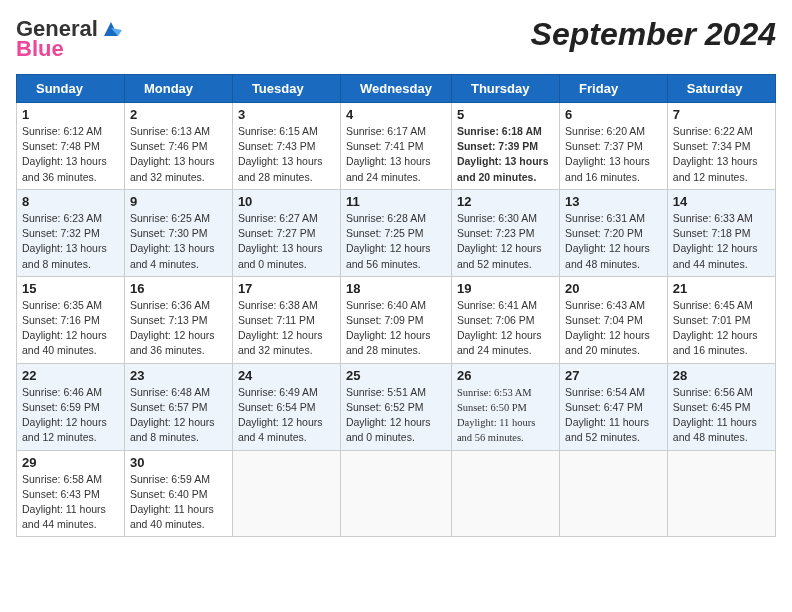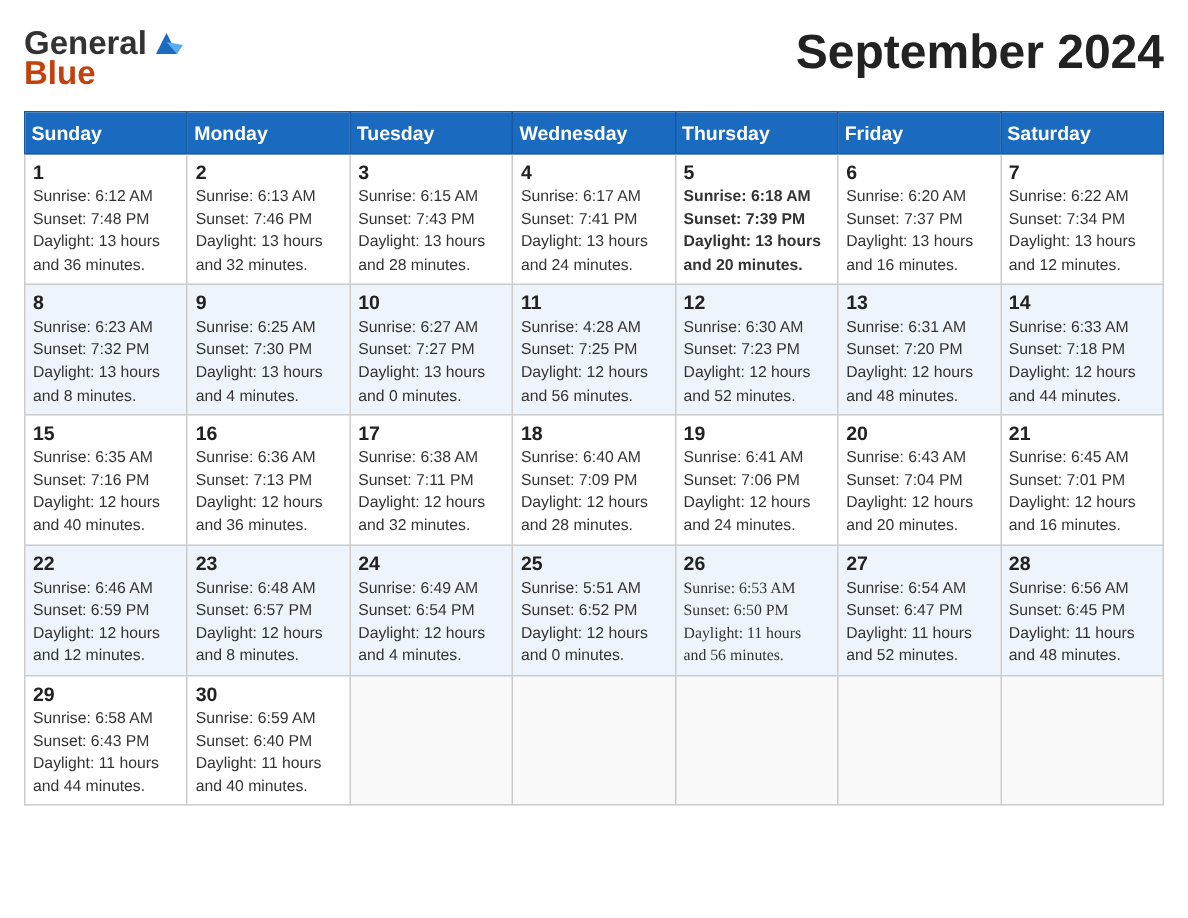--- a/index.html
+++ b/index.html
@@ -16,41 +16,42 @@
       align-items: flex-start;
       margin-bottom: 12px;
     }
     .logo {
       display: flex;
       flex-direction: column;
       align-items: flex-start;
     }
     .title-block {
       text-align: right;
+      font-style: italic;
     }
     .month-year {
       font-size: 32px;
       font-weight: bold;
       color: #222;
     }
     .location {
       font-size: 15px;
       color: #444;
     }
     .calendar {
       width: 100%;
       border-collapse: collapse;
       font-size: 11px;
     }
     .calendar thead tr th {
       background: #1a6bbf;
       color: #fff;
       font-size: 13px;
       font-weight: bold;
-      padding: 6px 4px;
+      padding: 6px 19px;
       text-align: left;
       border: 1px solid #1559a0;
     }
     .calendar tbody tr td {
       vertical-align: top;
       border: 1px solid #ccc;
       padding: 4px 5px;
       width: calc(100% / 7);
       min-height: 70px;
       background: #fff;
@@ -84,21 +85,21 @@
 
 <div class="header">
   <div class="logo">
     <div class="logo-wrapper">
       <span style="font-size:22px;font-weight:bold;color:#333;">General</span>
       <svg width="22" height="22" viewBox="0 0 22 22">
         <polygon points="4,18 11,4 18,18" fill="#1a6bbf"></polygon>
         <polygon points="11,10 18,18 22,12" fill="#5aacf0"></polygon>
       </svg>
     </div>
-    <span style="font-size:22px;font-weight:bold;color:#c2410c;margin-top:-6px;">Blue</span>
+    <span style="font-size:22px;font-weight:bold;color:#ec4899;margin-top:-6px;">Blue</span>
   </div>
   <div class="title-block">
     <div class="month-year">September 2024</div>
   </div>
 </div>
 
 <table class="calendar">
   <thead>
     <tr id="header-row">
     <th>Sunday</th>
@@ -179,21 +180,21 @@
         </td>
         <td>
           <span class="day-num">10</span>
           <div class="day-info" style="white-space: pre-line;">Sunrise: 6:27 AM
 Sunset: 7:27 PM
 Daylight: 13 hours
 and 0 minutes.</div>
         </td>
         <td>
           <span class="day-num">11</span>
-          <div class="day-info" style="white-space: pre-line;">Sunrise: 4:28 AM
+          <div class="day-info" style="white-space: pre-line;">Sunrise: 6:28 AM
 Sunset: 7:25 PM
 Daylight: 12 hours
 and 56 minutes.</div>
         </td>
         <td>
           <span class="day-num">12</span>
           <div class="day-info" style="white-space: pre-line;">Sunrise: 6:30 AM
 Sunset: 7:23 PM
 Daylight: 12 hours
 and 52 minutes.</div>

